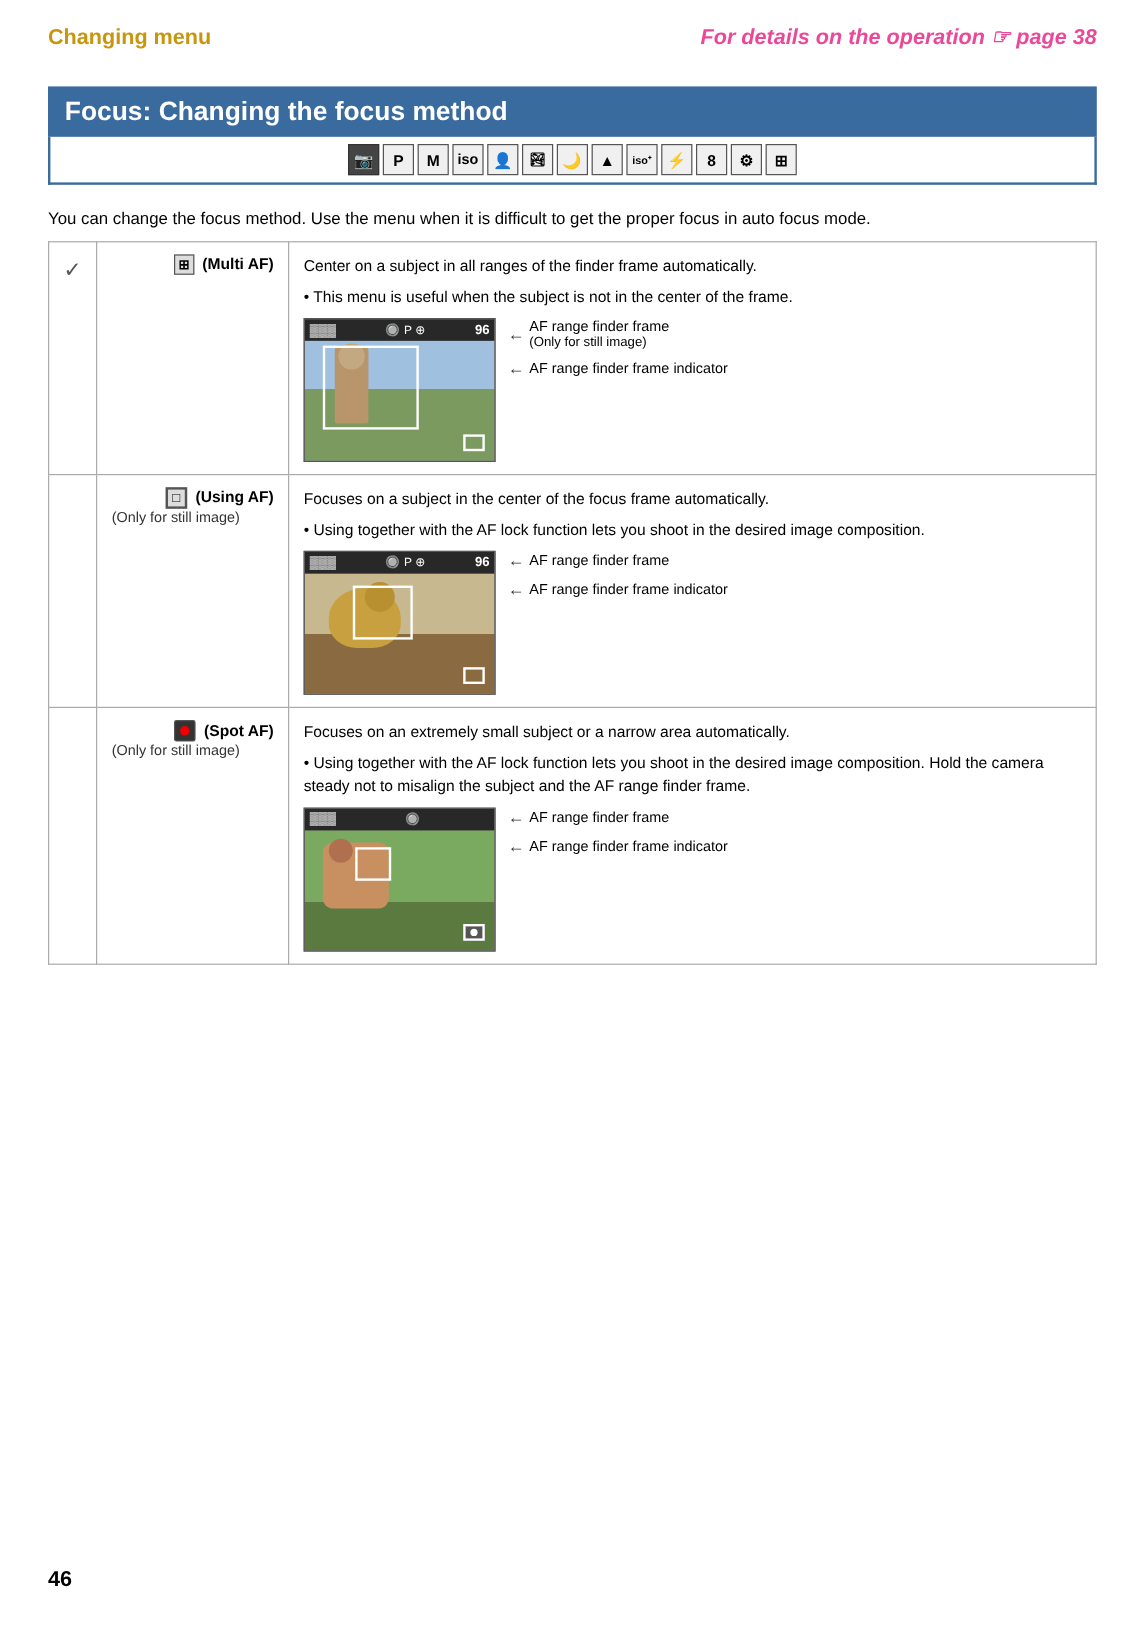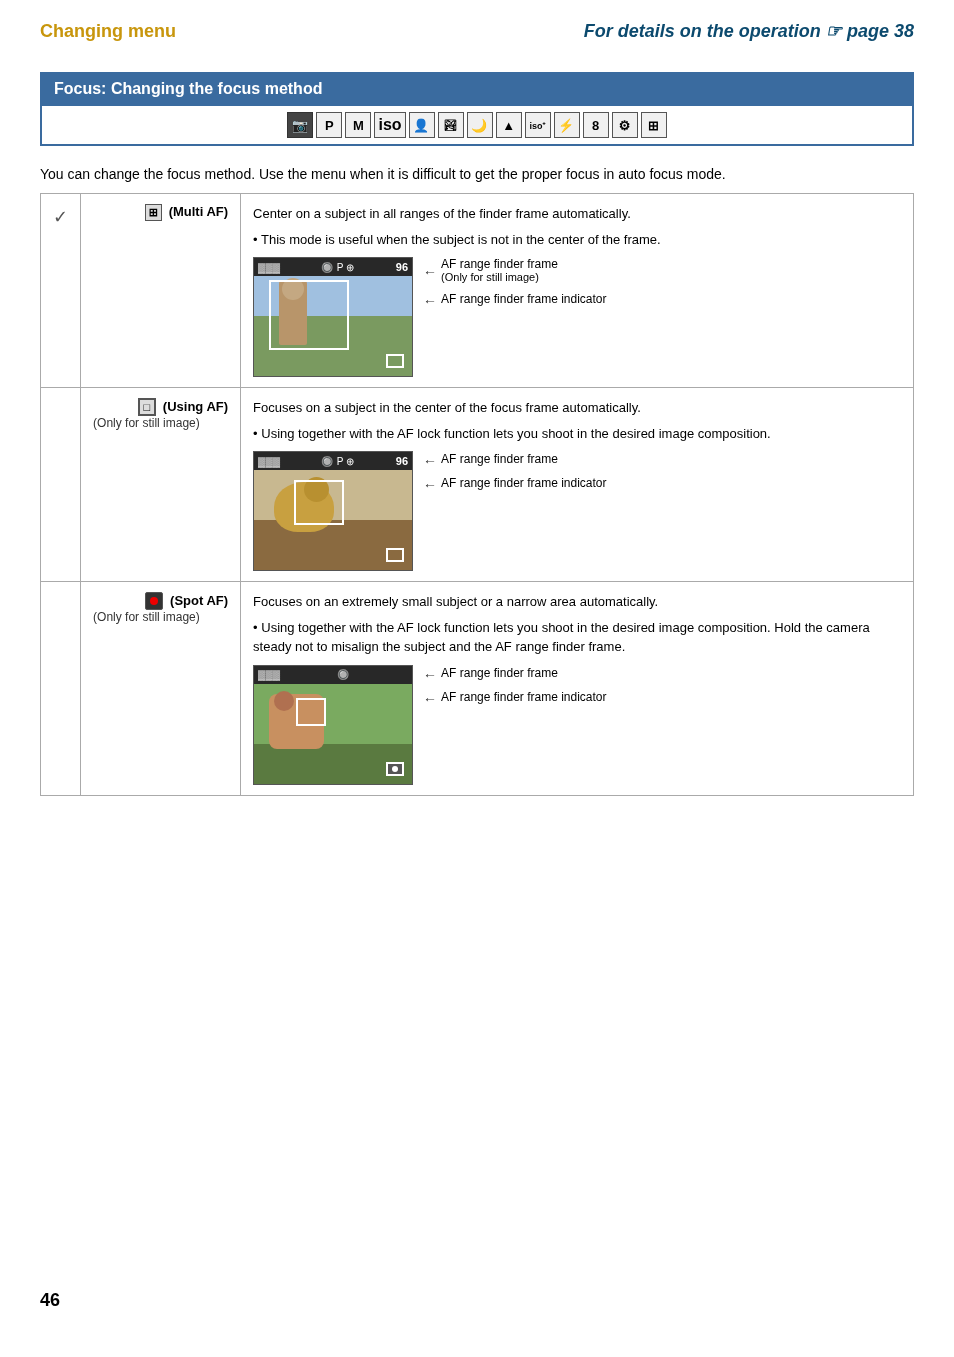--- a/index.html
+++ b/index.html
@@ -23,28 +23,28 @@
     }
     .header-left {
       color: #c8960c;
       font-size: 18px;
       font-weight: bold;
     }
     .header-right {
       font-size: 18px;
       font-weight: bold;
       font-style: italic;
-      color: #0c4a6e;
+      color: #ec4899;
     }
 
     
     .focus-section-header {
       background-color: #3a6b9f;
       color: #fff;
-      font-size: 16px;
+      font-size: 22px;
       font-weight: bold;
       padding: 8px 14px;
       margin-bottom: 0;
     }
 
     
     .mode-icons-bar {
       display: flex;
       align-items: center;
       justify-content: center;
@@ -222,21 +222,21 @@
       gap: 4px;
     }
     .vf-arrow {
       font-size: 14px;
       color: #333;
     }
 
     
     .page-number {
       position: fixed;
-      bottom: 46px;
+      bottom: 30px;
       left: 40px;
       font-size: 18px;
       font-weight: bold;
     }
   </style>
 </head>
 <body>
 
 <div class="header">
   <div class="header-left">Changing menu</div>
@@ -244,21 +244,21 @@
     <em><span>For details on the operation</span> <span>☞</span> <span>page 38</span></em>
   </div>
 </div>
 
 <div class="focus-section-header">Focus: Changing the focus method</div>
 
 <div class="mode-icons-bar">
   <span class="mode-icon camera-icon">📷</span>
   <span class="mode-icon">P</span>
   <span class="mode-icon">M</span>
-  <span class="mode-icon" style="font-size:16px;">iso</span>
+  <span class="mode-icon" style="font-size:12px;">iso</span>
   <span class="mode-icon">👤</span>
   <span class="mode-icon" style="font-size:11px;">🏞</span>
   <span class="mode-icon">🌙</span>
   <span class="mode-icon">▲</span>
   <span class="mode-icon" style="font-size:9px;">iso⁺</span>
   <span class="mode-icon">⚡</span>
   <span class="mode-icon">8</span>
   <span class="mode-icon">⚙</span>
   <span class="mode-icon">⊞</span>
 </div>
@@ -273,21 +273,21 @@
         <span class="checkmark">✓</span>
       </td>
       <td class="col-mode">
         <div class="mode-label">
           <span style="display:inline-flex;align-items:center;border:1px solid #555;padding:1px 3px;background:#ddd;font-size:11px;margin-right:3px;">⊞</span>
           <span>(Multi AF)</span>
         </div>
       </td>
       <td class="col-desc">
         <div class="desc-text">Center on a subject in all ranges of the finder frame automatically.</div>
-        <div class="desc-bullet">• <span>This mode is useful when the subject is not in the center of the frame.</span></div>
+        <div class="desc-bullet">• <span>This menu is useful when the subject is not in the center of the frame.</span></div>
 
         <div class="viewfinder-container">
           <div class="viewfinder">
             <div class="viewfinder-top-bar">
               <span class="vf-battery">▓▓▓</span>
               <span class="vf-mode">🔘 P ⊕</span>
               <span class="vf-count">96</span>
             </div>
 
             <div style="position:absolute;top:18px;left:0;right:0;bottom:0;background:linear-gradient(to bottom,#a0c0e0 0%,#a0c0e0 40%,#7a9a60 40%,#7a9a60 100%);"></div>

